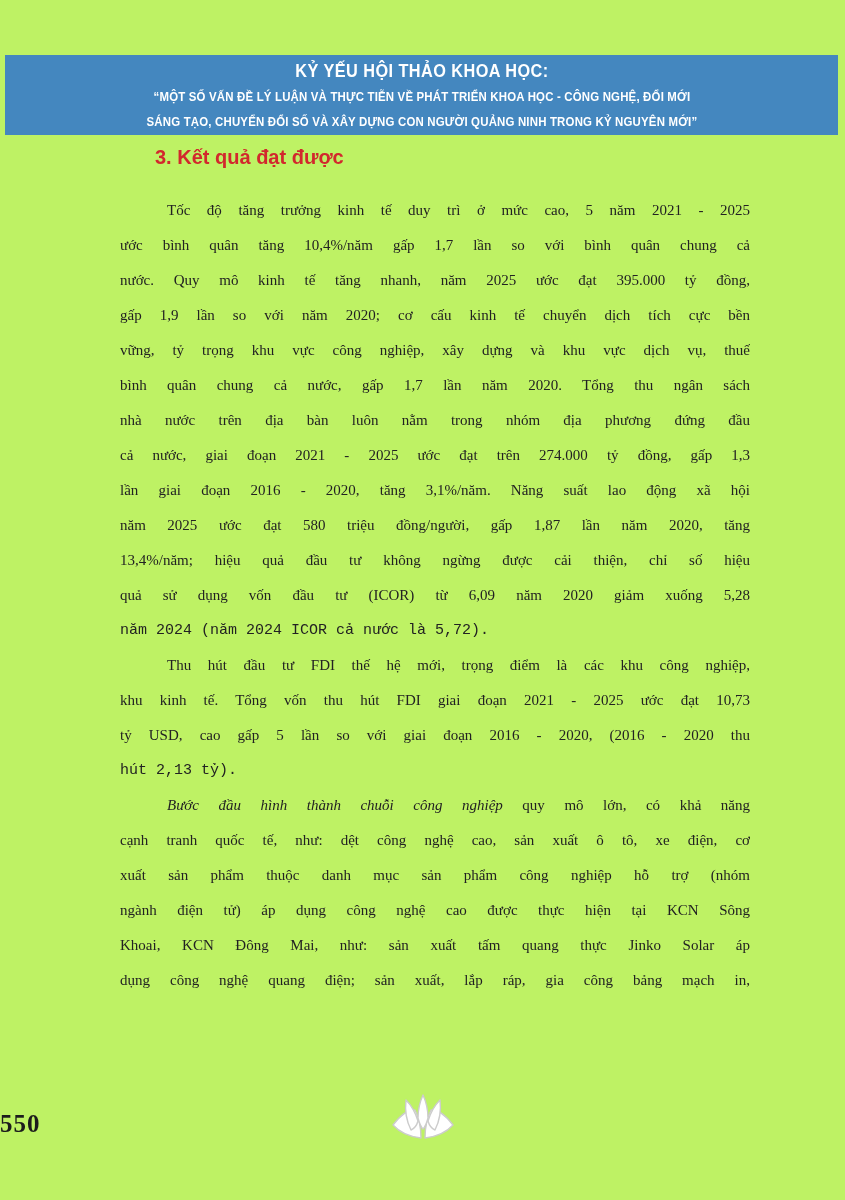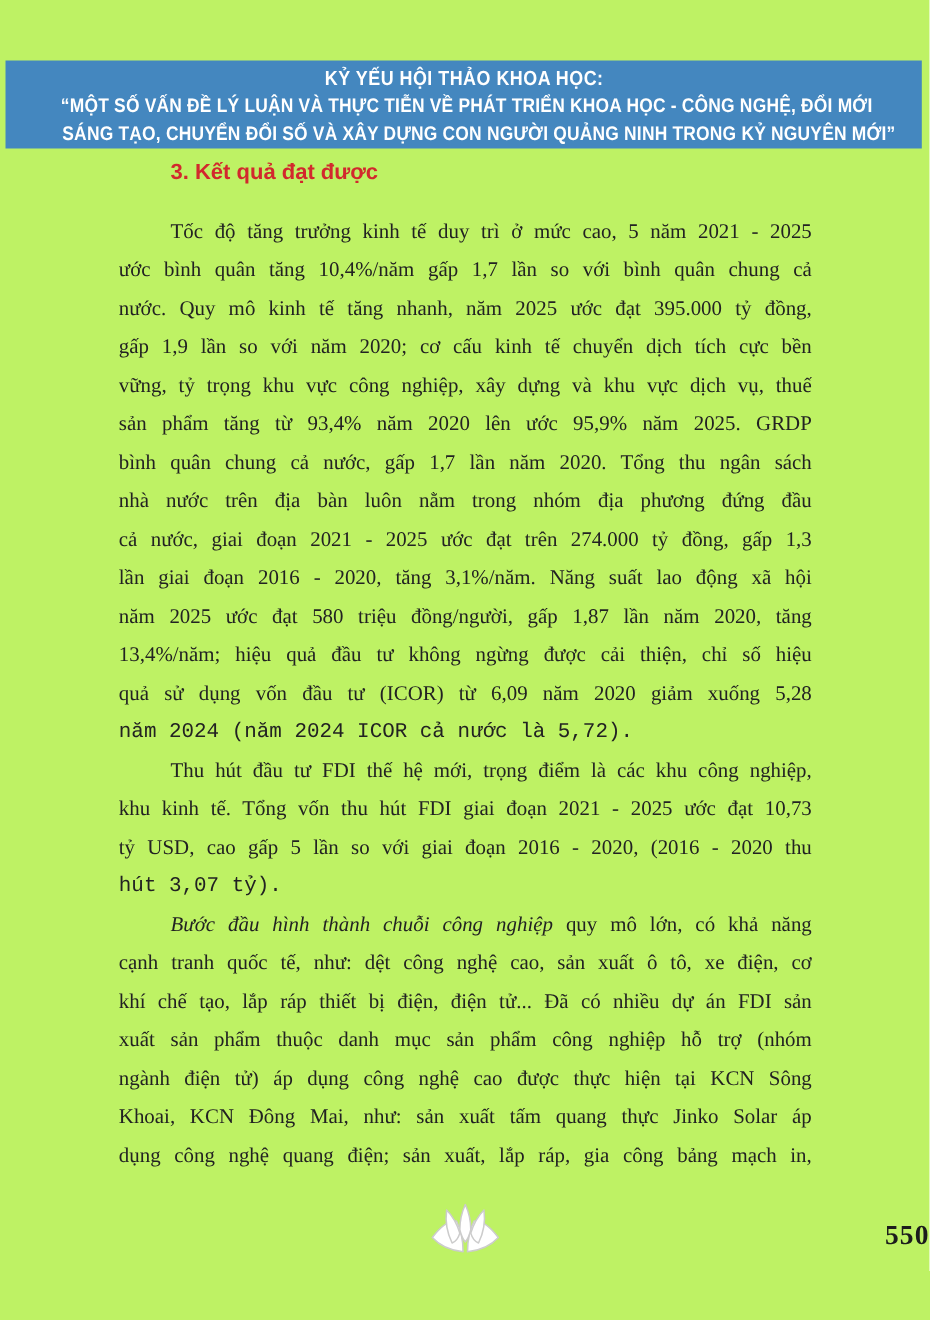--- a/index.html
+++ b/index.html
@@ -12,41 +12,41 @@
   .banner {
     position:absolute; left:5px; top:55px; width:833px; height:80px;
     background:#4487BF; color:#ffffff; text-align:center;
     font-family:"Liberation Sans","DejaVu Sans",sans-serif;
     font-weight:bold;
     display:flex; flex-direction:column; justify-content:center;
   }
   .banner-line { white-space:nowrap; }
   .banner-line > span { display:inline-block; transform:scaleX(0.88); transform-origin:center; }
   .banner-line.l1 { font-size:18.5px; line-height:27px; letter-spacing:0.5px; }
-  .banner-line.l2, .banner-line.l3 { font-size:18px; line-height:25px; letter-spacing:0.2px; }
+  .banner-line.l2, .banner-line.l3 { font-size:13px; line-height:25px; letter-spacing:0.2px; }
   
   .section-heading {
     position:absolute; left:155px; top:146px;
     font-family:"Liberation Sans","DejaVu Sans",sans-serif;
     font-weight:bold; font-size:20px; color:#D2282D; white-space:nowrap;
   }
   
   .body-text {
-    position:absolute; left:108px; top:193px; width:630px;
-    font-size:19px; color:#222222;
+    position:absolute; left:120px; top:193px; width:630px;
+    font-size:15px; color:#222222;
   }
   .body-text .line {
     height:35px; line-height:35px;
     text-align:justify; text-align-last:justify;
     overflow:hidden; white-space:nowrap;
   }
   .body-text .line.first { text-indent:47px; }
   .body-text .line.last  { text-align-last:left;font-family:Liberation Mono, monospace; }
   
-  .footer { position:absolute; left:0; top:1094px; width:845px; height:60px; text-align:right; }
+  .footer { position:absolute; left:0; top:1094px; width:845px; height:60px; text-align:left; }
   .lotus { position:absolute; left:50%; top:0; transform:translateX(-50%); }
   .page-number {
     position:absolute; left:0; top:16px; width:100%;
     font-family:"Liberation Serif","DejaVu Serif",serif;
     font-weight:600; font-size:25px; color:#1c1c1c; letter-spacing:1px;
   }
 </style>
 </head>
 <body>
 
@@ -59,36 +59,34 @@
   </div>
 
   <div class="section-heading" style="color: rgb(210, 40, 45);">3. Kết quả đạt được</div>
 
   <div class="body-text">
       <div class="line first">Tốc độ tăng trưởng kinh tế duy trì ở mức cao, 5 năm 2021 - 2025</div>
       <div class="line">ước bình quân tăng 10,4%/năm gấp 1,7 lần so với bình quân chung cả</div>
       <div class="line">nước. Quy mô kinh tế tăng nhanh, năm 2025 ước đạt 395.000 tỷ đồng,</div>
       <div class="line">gấp 1,9 lần so với năm 2020; cơ cấu kinh tế chuyển dịch tích cực bền</div>
       <div class="line">vững, tỷ trọng khu vực công nghiệp, xây dựng và khu vực dịch vụ, thuế</div>
-      <div class="line">sản phẩm tăng từ 93,4% năm 2020 lên ước 95,9% năm 2025. GRDP</div>
       <div class="line">bình quân chung cả nước, gấp 1,7 lần năm 2020. Tổng thu ngân sách</div>
       <div class="line">nhà nước trên địa bàn luôn nằm trong nhóm địa phương đứng đầu</div>
       <div class="line">cả nước, giai đoạn 2021 - 2025 ước đạt trên 274.000 tỷ đồng, gấp 1,3</div>
       <div class="line">lần giai đoạn 2016 - 2020, tăng 3,1%/năm. Năng suất lao động xã hội</div>
       <div class="line">năm 2025 ước đạt 580 triệu đồng/người, gấp 1,87 lần năm 2020, tăng</div>
       <div class="line">13,4%/năm; hiệu quả đầu tư không ngừng được cải thiện, chỉ số hiệu</div>
       <div class="line">quả sử dụng vốn đầu tư (ICOR) từ 6,09 năm 2020 giảm xuống 5,28</div>
       <div class="line last">năm 2024 (năm 2024 ICOR cả nước là 5,72).</div>
       <div class="line first">Thu hút đầu tư FDI thế hệ mới, trọng điểm là các khu công nghiệp,</div>
       <div class="line">khu kinh tế. Tổng vốn thu hút FDI giai đoạn 2021 - 2025 ước đạt 10,73</div>
       <div class="line">tỷ USD, cao gấp 5 lần so với giai đoạn 2016 - 2020, (2016 - 2020 thu</div>
-      <div class="line last">hút 3,07 tỷ).</div>
+      <div class="line last">hút 2,13 tỷ).</div>
       <div class="line first"><i>Bước đầu hình thành chuỗi công nghiệp</i> quy mô lớn, có khả năng</div>
       <div class="line">cạnh tranh quốc tế, như: dệt công nghệ cao, sản xuất ô tô, xe điện, cơ</div>
-      <div class="line">khí chế tạo, lắp ráp thiết bị điện, điện tử... Đã có nhiều dự án FDI sản</div>
       <div class="line">xuất sản phẩm thuộc danh mục sản phẩm công nghiệp hỗ trợ (nhóm</div>
       <div class="line">ngành điện tử) áp dụng công nghệ cao được thực hiện tại KCN Sông</div>
       <div class="line">Khoai, KCN Đông Mai, như: sản xuất tấm quang thực Jinko Solar áp</div>
       <div class="line">dụng công nghệ quang điện; sản xuất, lắp ráp, gia công bảng mạch in,</div>
     </div>
 
   <div class="footer">
     <svg class="lotus" width="66" height="52" viewBox="0 0 66 52">
       <g fill="#ffffff" stroke="#cccccc" stroke-width="1.4" stroke-linejoin="round">
         <path d="M3,31 Q15,15 25,16 Q31,28 31,44 Q13,42 3,31 Z"></path>

